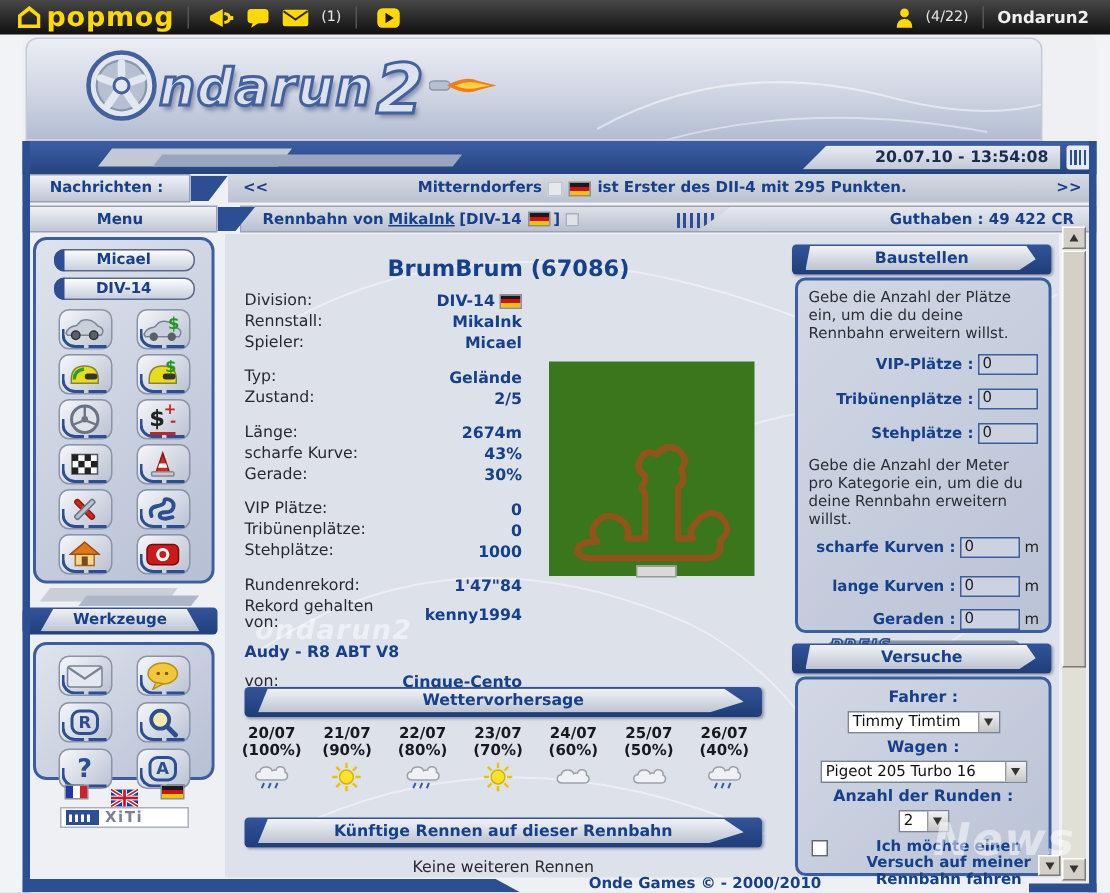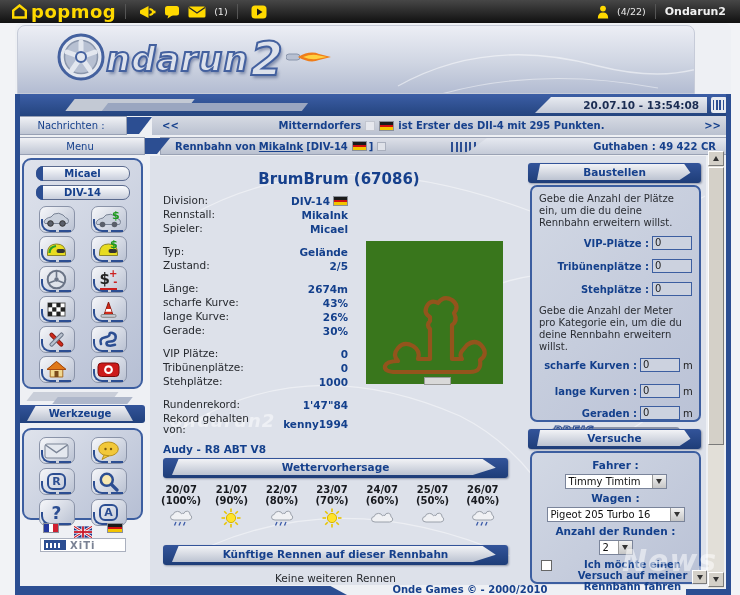--- a/index.html
+++ b/index.html
@@ -48,21 +48,21 @@
     font-size:10.5px; font-weight:bold; color:#1a2c52; text-align:right;
     line-height:16px; padding-right:8px; }
   #clockticks { position:absolute; right:4px; top:3px; width:16px; height:16px;
     background:#e8ebf1; border-radius:2px; overflow:hidden; }
   #clockticks .bars { position:absolute; inset:3px 2px;
     background:repeating-linear-gradient(90deg,#2c4e92 0 1.5px,transparent 1.5px 3.2px); }
 
   
   .ltab { position:absolute; background:linear-gradient(180deg,#f0f1f5,#bfc6d4);
     border:1px solid #97a0b4; display:flex; align-items:center; justify-content:center;
-    font-weight:normal; color:#16408c; font-size:10px; z-index:6; }
+    font-weight:bold; color:#16408c; font-size:10px; z-index:6; }
   .ltab::after { content:''; position:absolute; right:-26px; top:0; width:25px; height:100%;
     background:#2c4e92; clip-path:polygon(0 0,100% 0,48% 100%,0 100%); }
 
   
   #newsbar { position:absolute; left:152px; top:116px; width:579px; height:19px;
     background:linear-gradient(180deg,#d6dae3,#bac1d0);
     display:flex; align-items:center; font-size:10px; font-weight:bold; color:#16408c; z-index:4;}
   #newsbar .arrow { padding:0 10px; cursor:pointer; }
   #newsbar .mid { flex:1; display:flex; align-items:center; justify-content:center; gap:4px; }
 
@@ -550,24 +550,20 @@
     </div>
   <div class="drow g">
       <span class="lb">Länge:</span>
       <span class="vl">2674m</span>
     </div>
   <div class="drow">
       <span class="lb">scharfe Kurve:</span>
       <span class="vl">43%</span>
     </div>
   <div class="drow">
-      <span class="lb">lange Kurve:</span>
-      <span class="vl">26%</span>
-    </div>
-  <div class="drow">
       <span class="lb">Gerade:</span>
       <span class="vl">30%</span>
     </div>
   <div class="drow g">
       <span class="lb">VIP Plätze:</span>
       <span class="vl">0</span>
     </div>
   <div class="drow">
       <span class="lb">Tribünenplätze:</span>
       <span class="vl">0</span>

